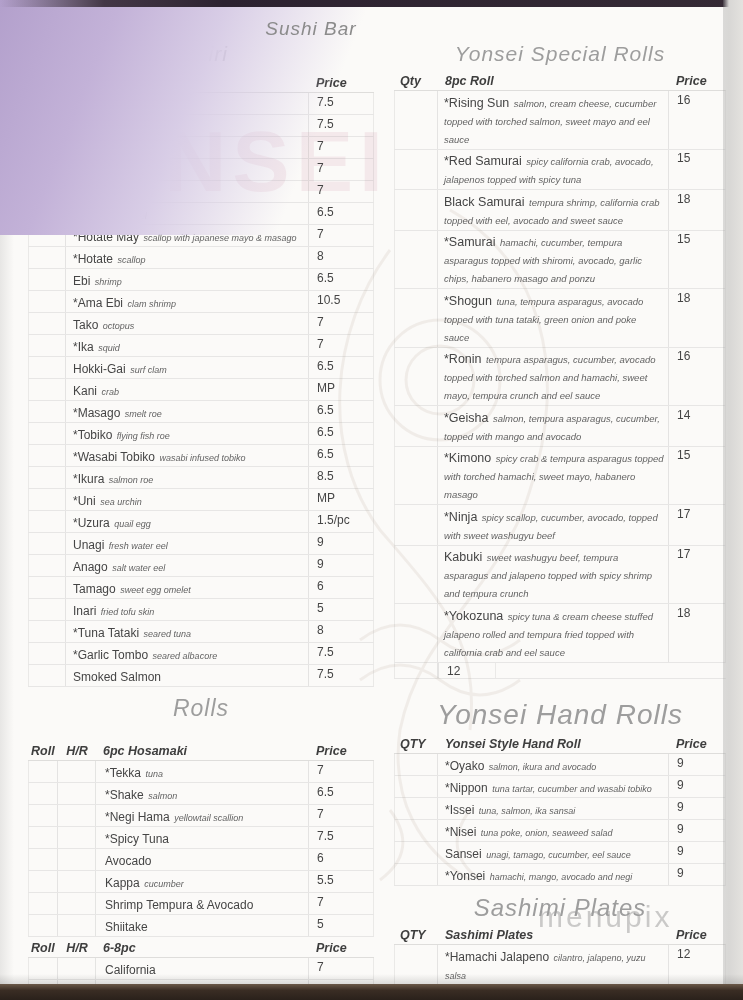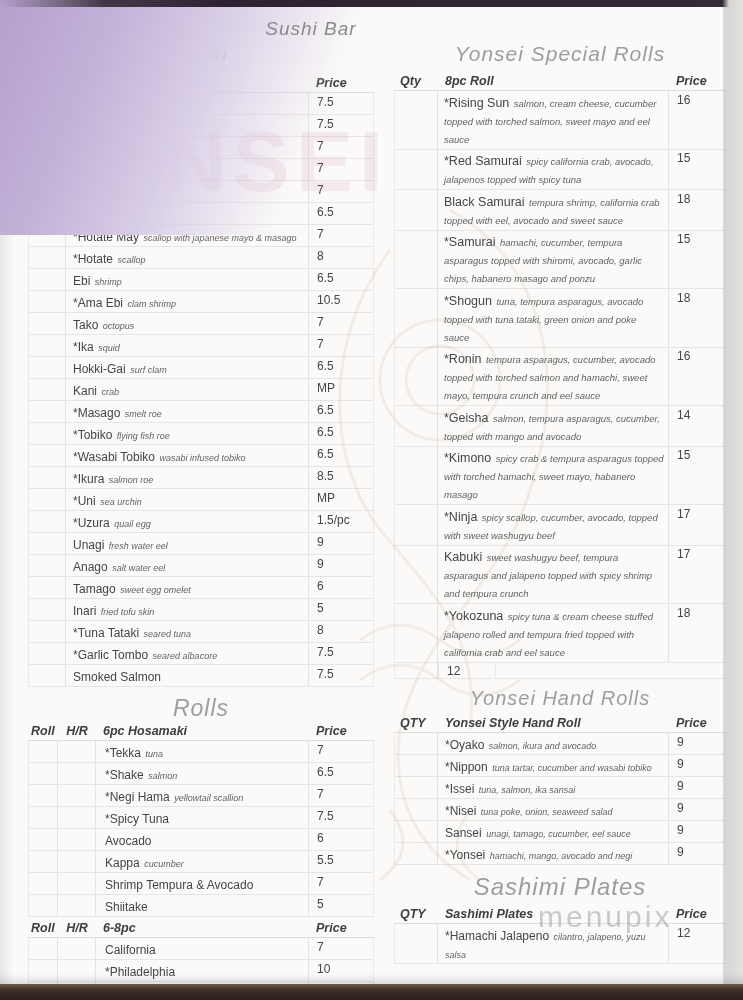--- a/index.html
+++ b/index.html
@@ -32,23 +32,23 @@
   .page-title { position:absolute; top:18px; left:0; width:622px; text-align:center;
     font-style:italic; font-size:19px; color:#8b8b8b; letter-spacing:1px; z-index:6; font-weight:normal; }
 
   .col { position:absolute; z-index:3; }
   .col-left  { left:28px;  top:40px; width:346px; }
   .col-right { left:394px; top:42px; width:332px; }
 
   h2.section-heading { text-align:center; font-style:italic; font-weight:normal;
     color:#9d9d9d; letter-spacing:1px; }
   .h-nigiri   { font-size:21px; margin:2px 0 8px 0; }
-  .h-rolls    { font-size:23px; margin:8px 0 0 0; }
+  .h-rolls    { font-size:23px; margin:8px 0 20px 0; }
   .h-special  { font-size:21px; margin:0 0 6px 0; }
-  .h-hand     { font-size:20px; margin:8px 0 4px 0; }
+  .h-hand     { font-size:28px; margin:20px 0 4px 0; }
   .h-sashimi  { font-size:24px; margin:8px 0 4px 0; }
 
   .menu-table { width:100%; }
   .thead { display:flex; align-items:flex-end; font-weight:bold; font-style:italic;
     font-size:12.5px; color:#3e3e3e; padding:2px 0 2px 0; border-bottom:1px solid rgba(120,120,120,.22); }
   .row { display:flex; align-items:flex-start; border-bottom:1px solid rgba(130,130,130,.16); }
 
   .box { align-self:stretch; border-right:1px solid rgba(130,130,130,.18); }
   .row .box:first-child { border-left:1px solid rgba(130,130,130,.14); }
   .bw-qty  { width:38px; }

